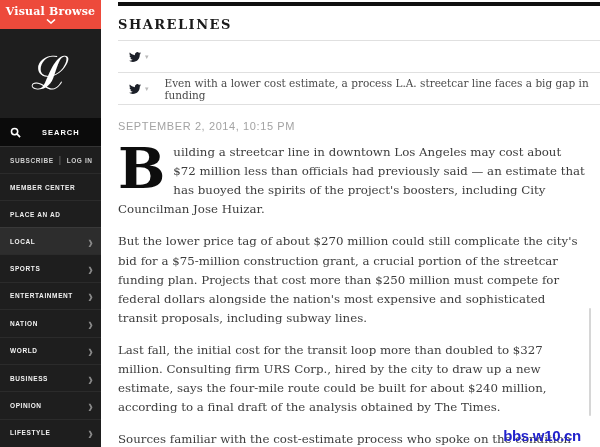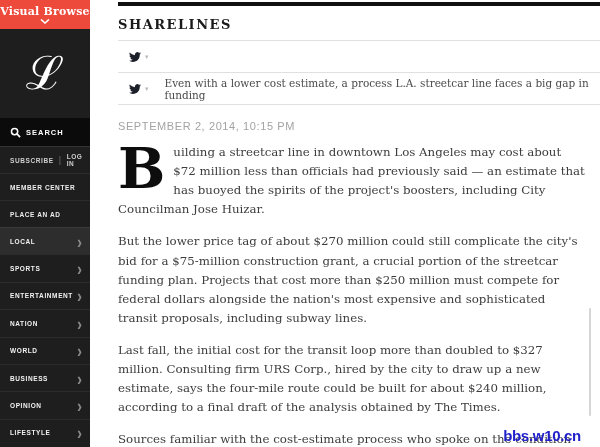--- a/index.html
+++ b/index.html
@@ -1,30 +1,30 @@
 <!DOCTYPE html>
 <html><head>
 <meta charset="utf-8">
 <style>
   * { margin:0; padding:0; box-sizing:border-box; }
   html,body { width:600px; height:447px; overflow:hidden; background:#fff;
               font-family:"Liberation Sans", sans-serif; }
   .screen { position:relative; width:600px; height:447px; background:#fff; overflow:hidden; }
 
   
-  .sidebar { position:absolute; left:0; top:0; width:90px; height:447px; background:#1e1e1e; }
+  .sidebar { position:absolute; left:0; top:0; width:101px; height:447px; background:#1e1e1e; }
   .vb-btn { height:29px; background:#ed4a3b; display:flex; flex-direction:column;
             align-items:center; justify-content:center; cursor:pointer; }
   .vb-label { color:#fff; font-family:"DejaVu Serif", serif; font-weight:bold;
               font-size:11px; line-height:13px; letter-spacing:.2px; }
   .vb-chev { display:block; margin-top:1px; }
   .logo-area { height:88px; display:flex; align-items:center; justify-content:center; cursor:pointer; }
   .logo-glyph { color:#fff; font-family:"DejaVu Serif", serif; font-size:46px; line-height:1; }
   .search-bar { height:29px; background:#0b0b0b; display:flex; align-items:center;
-                padding-left:10px; gap:5px; cursor:pointer;
+                padding-left:10px; gap:21px; cursor:pointer;
                 border-top:1px solid rgba(255,255,255,.08); }
   .search-label { color:#fff; font-size:7.5px; font-weight:bold; letter-spacing:1px; }
   .account-row { height:27px; display:flex; align-items:center; padding-left:10px; gap:5px;
                  border-top:1px solid rgba(255,255,255,.10); }
   .account-row span { color:#cfcfcf; font-size:6.5px; font-weight:bold; letter-spacing:.6px; }
   .account-row .divider { color:#6f6f6f; font-size:9px; font-weight:normal; }
   .util-item { height:27px; line-height:27px; padding-left:10px; color:#ededed;
                font-size:6.5px; font-weight:bold; letter-spacing:.6px; cursor:pointer;
                border-top:1px solid rgba(255,255,255,.06); }
   .nav-item { height:27.4px; display:flex; align-items:center; justify-content:space-between;

